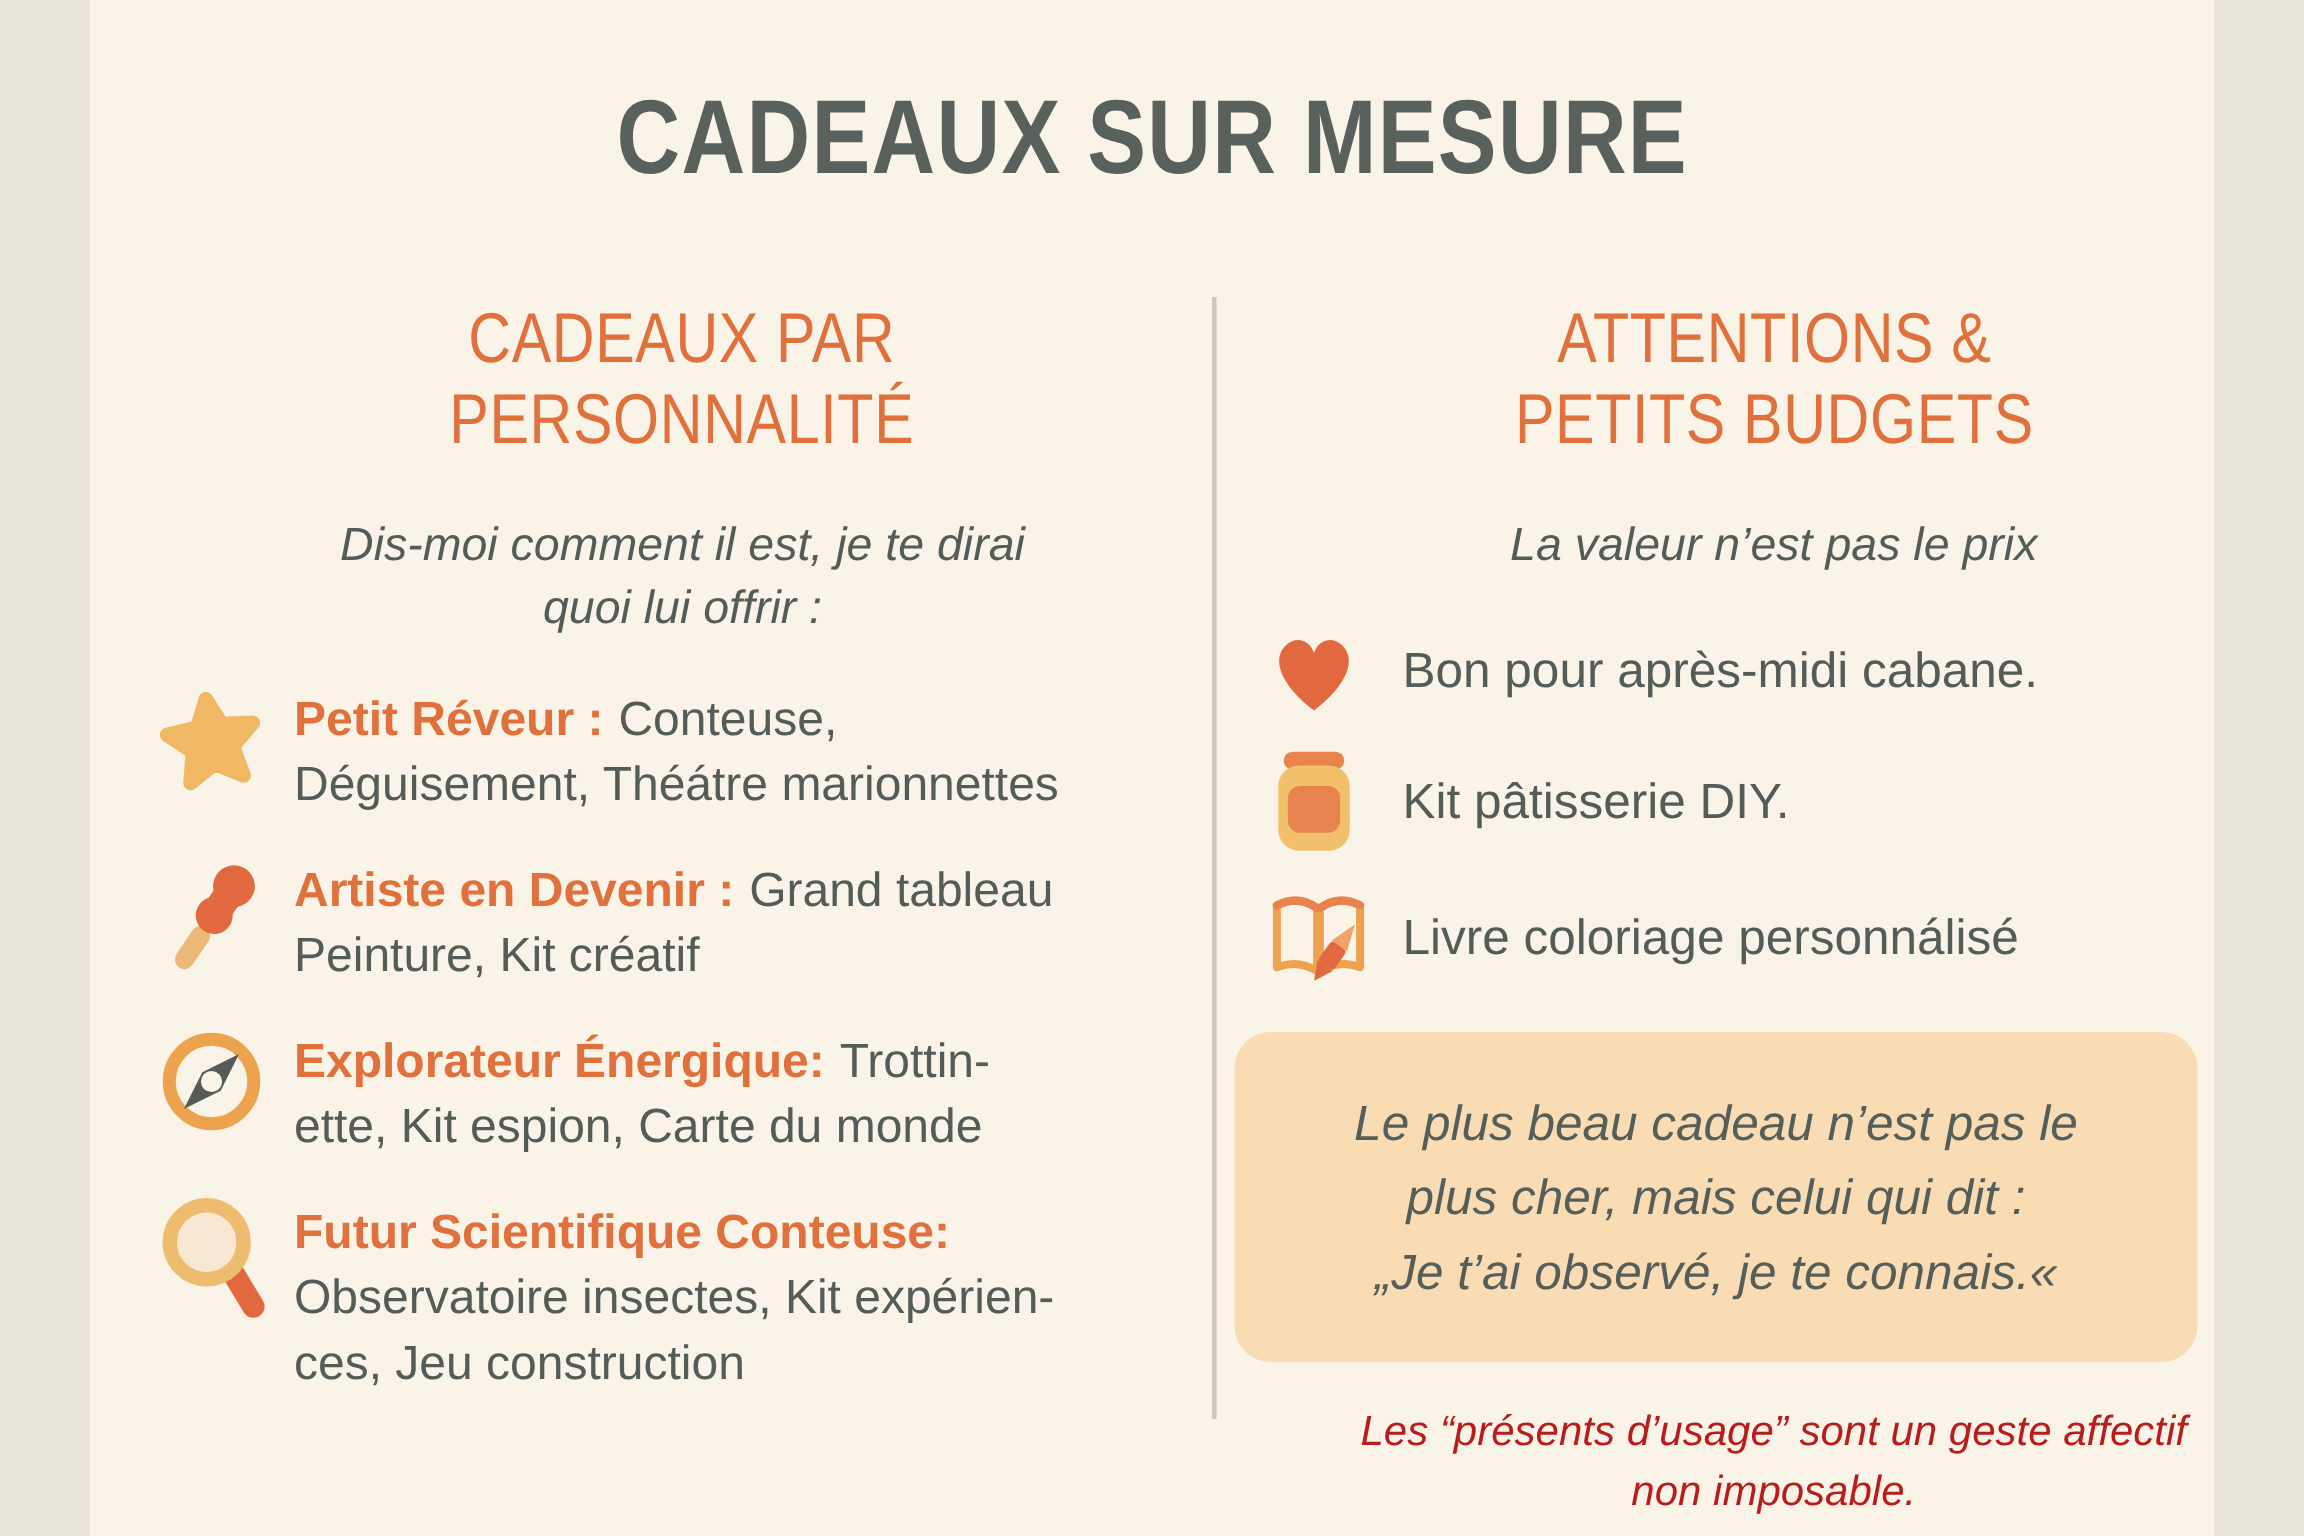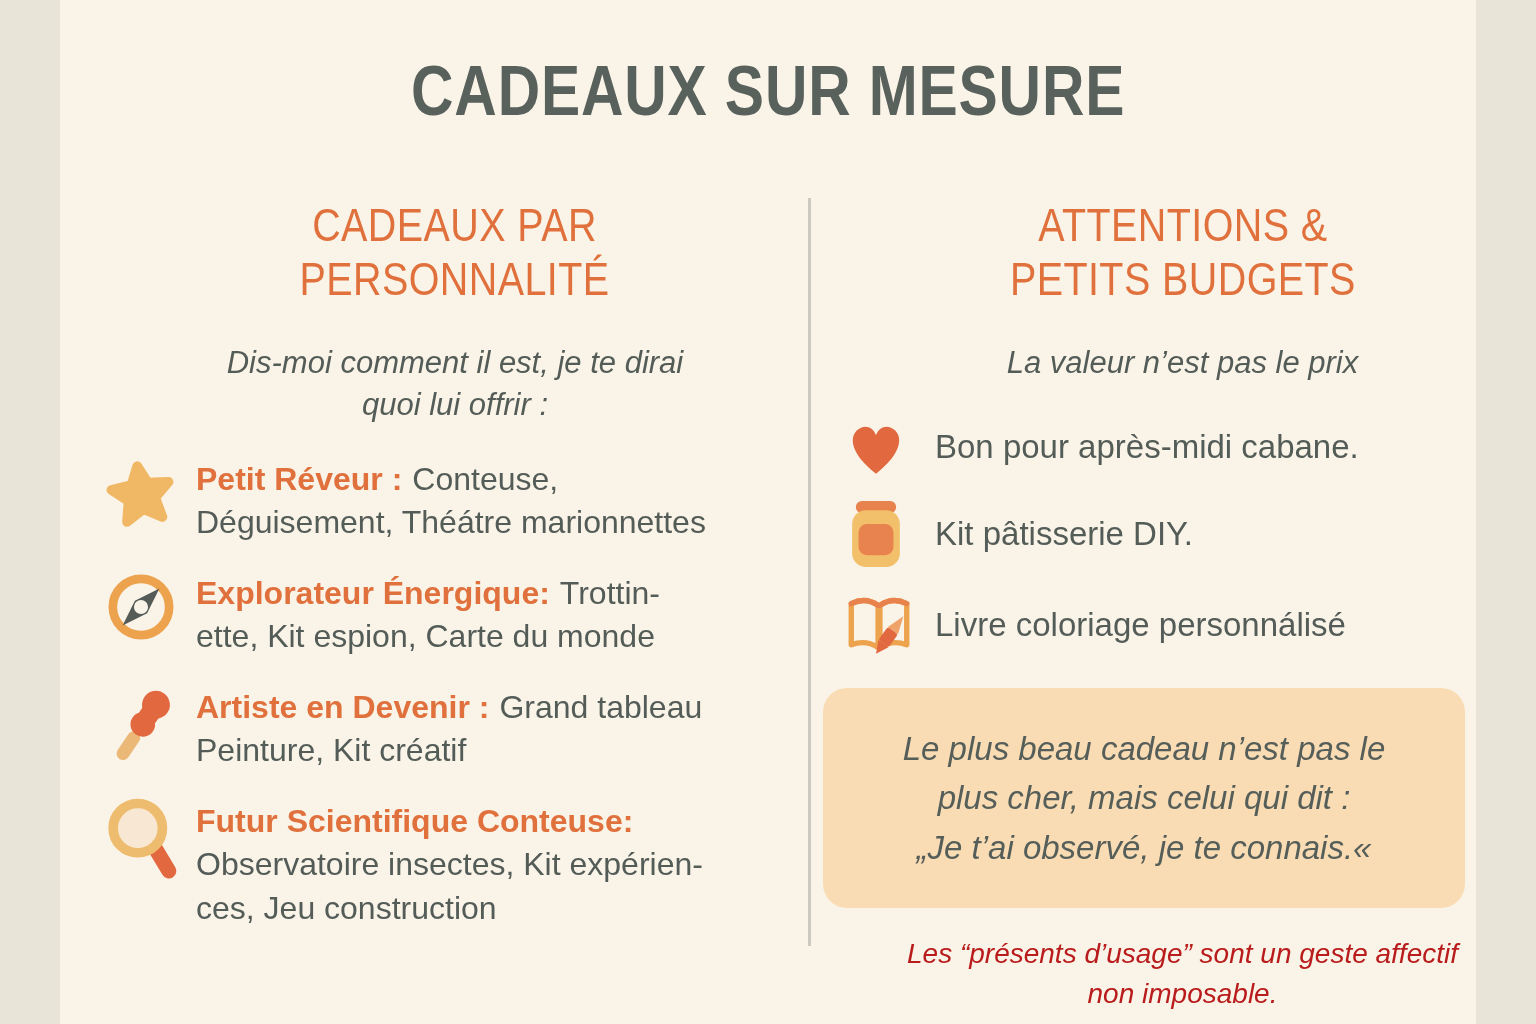--- a/index.html
+++ b/index.html
@@ -74,48 +74,48 @@
             </svg>
           </div>
           <div class="body">
             <span class="p-label">Petit Réveur :</span><span class="p-text">Conteuse,
 Déguisement, Théátre marionnettes</span>
           </div>
         </div>
 
         <div class="p-item">
           <div class="icon-cell">
-            <svg width="78" height="78" viewBox="0 0 72 72">
-              <circle cx="36" cy="36" r="26" fill="none" stroke="#eda24d" stroke-width="8"></circle>
-              <g transform="rotate(45 36 36)">
-                <path d="M36 12 L44 36 L36 60 L28 36 Z" fill="#555c58"></path>
-                <circle cx="36" cy="36" r="6.5" fill="#faf4e8"></circle>
-              </g>
-            </svg>
-          </div>
-          <div class="body">
-            <span class="p-label">Explorateur Énergique:</span><span class="p-text">Trottin-
-ette, Kit espion, Carte du monde</span>
-          </div>
-        </div>
-
-        <div class="p-item">
-          <div class="icon-cell">
             <svg width="78" height="90" viewBox="0 0 72 84">
               <g transform="rotate(34 36 42)">
                 <rect x="30" y="48" width="12" height="30" rx="6" fill="#ecb877"></rect>
                 <circle cx="36" cy="17" r="13" fill="#e2693f"></circle>
                 <circle cx="36" cy="39" r="11.5" fill="#e2693f"></circle>
                 <rect x="27" y="17" width="18" height="22" rx="8" fill="#e2693f"></rect>
               </g>
             </svg>
           </div>
           <div class="body">
             <span class="p-label">Artiste en Devenir :</span><span class="p-text">Grand tableau
 Peinture, Kit créatif</span>
+          </div>
+        </div>
+
+        <div class="p-item">
+          <div class="icon-cell">
+            <svg width="78" height="78" viewBox="0 0 72 72">
+              <circle cx="36" cy="36" r="26" fill="none" stroke="#eda24d" stroke-width="8"></circle>
+              <g transform="rotate(45 36 36)">
+                <path d="M36 12 L44 36 L36 60 L28 36 Z" fill="#555c58"></path>
+                <circle cx="36" cy="36" r="6.5" fill="#faf4e8"></circle>
+              </g>
+            </svg>
+          </div>
+          <div class="body">
+            <span class="p-label">Explorateur Énergique:</span><span class="p-text">Trottin-
+ette, Kit espion, Carte du monde</span>
           </div>
         </div>
 
         <div class="p-item">
           <div class="icon-cell">
             <svg width="78" height="90" viewBox="0 0 72 84">
               <line x1="50" y1="50" x2="62" y2="70" stroke="#e2693f" stroke-width="14" stroke-linecap="round"></line>
               <circle cx="33" cy="30" r="23" fill="#f8e7d2" stroke="#eebc6e" stroke-width="9"></circle>
             </svg>
           </div>

